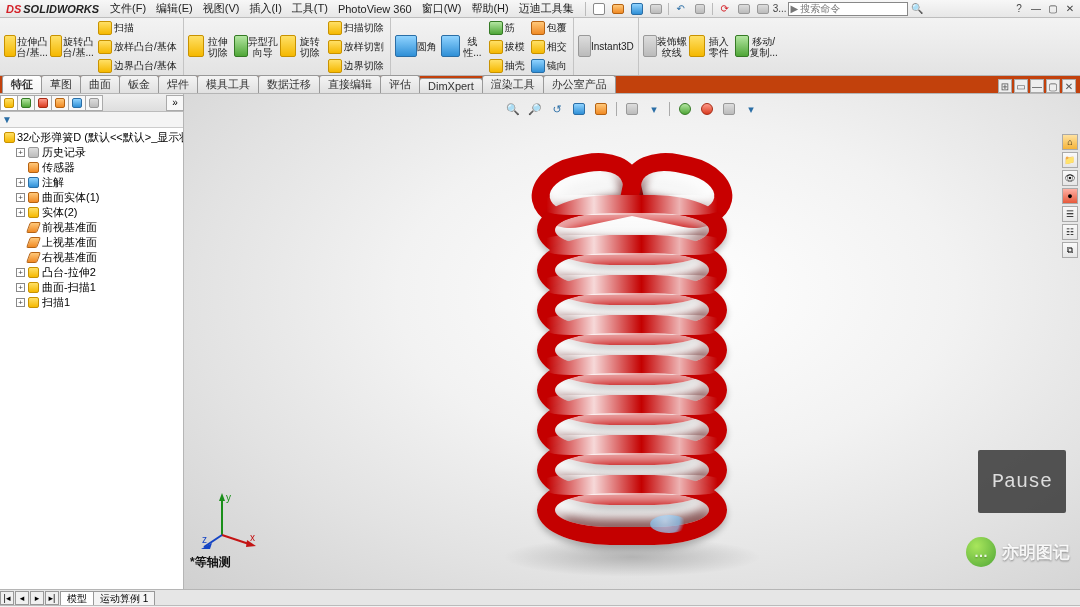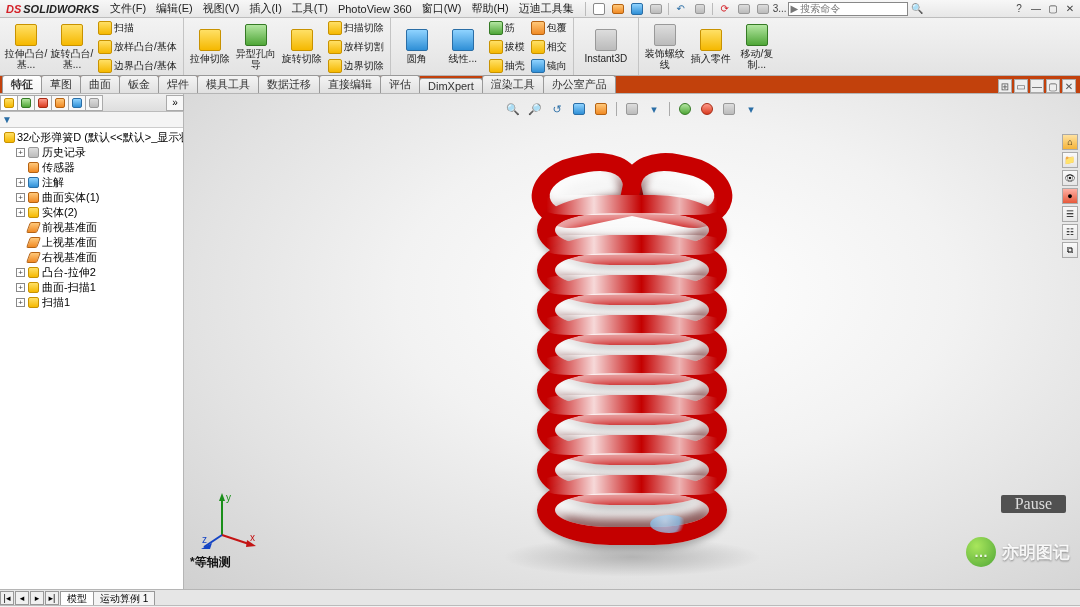--- a/index.html
+++ b/index.html
@@ -14,21 +14,21 @@
 .quickbar { margin-left:6px; display:flex; align-items:center; gap:1px; border-left:1px solid #bbb; padding-left:4px;}
 .qicon { width:18px; height:14px; display:flex; align-items:center; justify-content:center; font-size:10px; }
 .qsep { width:1px; height:12px; background:#bbb; margin:0 2px; }
 .searchbox { width:120px; height:14px; background:#fff; border:1px solid #888; font-size:10px; padding:0 2px; color:#777; display:flex; align-items:center; gap:2px;}
 .winctrl { margin-left:auto; display:flex; gap:1px; padding-right:2px;}
 .winbtn { width:16px; height:14px; display:flex; align-items:center; justify-content:center; font-size:10px; color:#444;}
 
 
 .ribbon { height:58px; background:linear-gradient(#f3f3f3,#e3e3e3); border-bottom:1px solid #b5b5b5; display:flex; }
 .rgroup { display:flex; align-items:center; gap:2px; padding:2px 4px; border-right:1px solid #c4c4c4; }
-.rbtn-lg { width:44px; display:flex; flex-direction:column; align-items:center; font-size:10px; line-height:11px; text-align:center; color:#222;}
+.rbtn-lg { width:44px; display:flex; flex-direction:row; align-items:center; font-size:10px; line-height:11px; text-align:center; color:#222;}
 .rbtn-lg .ric { width:22px; height:22px; margin-bottom:2px; }
 .rcol { display:flex; flex-direction:column; gap:2px; }
 .rbtn-sm { display:flex; align-items:center; gap:2px; font-size:10px; height:17px; padding:0 2px; color:#222;}
 .ric-sm { width:14px; height:14px; display:inline-flex; align-items:center; justify-content:center; }
 
 
 .ibox { border-radius:2px; }
 .i-yel { background:linear-gradient(#ffe066,#f5b800); border:1px solid #c89200; }
 .i-blu { background:linear-gradient(#8fd3ff,#2f8fd6); border:1px solid #2a6ea6; }
 .i-grn { background:linear-gradient(#b3e6a1,#4fa637); border:1px solid #357a25; }
@@ -75,21 +75,21 @@
 .heart .l { left:-6px; transform:rotate(-12deg);}
 .heart .r { right:-6px; transform:rotate(12deg) scaleX(-1);}
 .shadow { position:absolute; left:50%; bottom:12px; width:260px; height:40px; background:radial-gradient(ellipse at center, rgba(0,0,0,0.22) 0%, rgba(0,0,0,0) 70%); transform:translateX(-50%);}
 
 
 .triad { position:absolute; left:18px; bottom:40px; width:58px; height:58px; }
 .triad svg { overflow:visible; }
 .viewlabel { position:absolute; left:6px; bottom:18px; font-size:12px; font-weight:bold; color:#111; }
 
 
-.pause-btn { position:absolute; right:14px; bottom:76px; padding:0 14px; background:rgba(40,40,40,0.78); color:#ddd; font-size:16px; font-family:Liberation Serif, serif; border-radius:2px;}
+.pause-btn { position:absolute; right:14px; bottom:76px; padding:20px 14px; background:rgba(40,40,40,0.78); color:#ddd; font-size:20px; font-family:Liberation Mono, monospace; border-radius:2px;}
 
 
 .wm { position:absolute; right:10px; bottom:22px; display:flex; align-items:center; gap:6px; color:rgba(255,255,255,0.9); font-size:17px; text-shadow:0 1px 2px rgba(0,0,0,0.4); font-weight:bold;}
 .wm .bubble{ width:30px; height:30px; border-radius:50%; background:radial-gradient(circle at 35% 30%, #a9e65c,#4fa637); position:relative; display:flex; align-items:center; justify-content:center; color:#fff; font-size:14px;}
 .wm .dots::before{content:"…"; color:#fff; opacity:.85;}
 
 .floor-dot{position:absolute; left:52%; bottom:56px; width:38px; height:18px; border-radius:50%; background:radial-gradient(circle at 40% 35%, #bde1ff 0%, #88c3ef 55%, rgba(136,195,239,0) 75%); opacity:.75;}
 
 
 .bottom-tabs { height:16px; background:#e6e6e6; border-top:1px solid #b5b5b5; display:flex; align-items:center; font-size:10px;}

